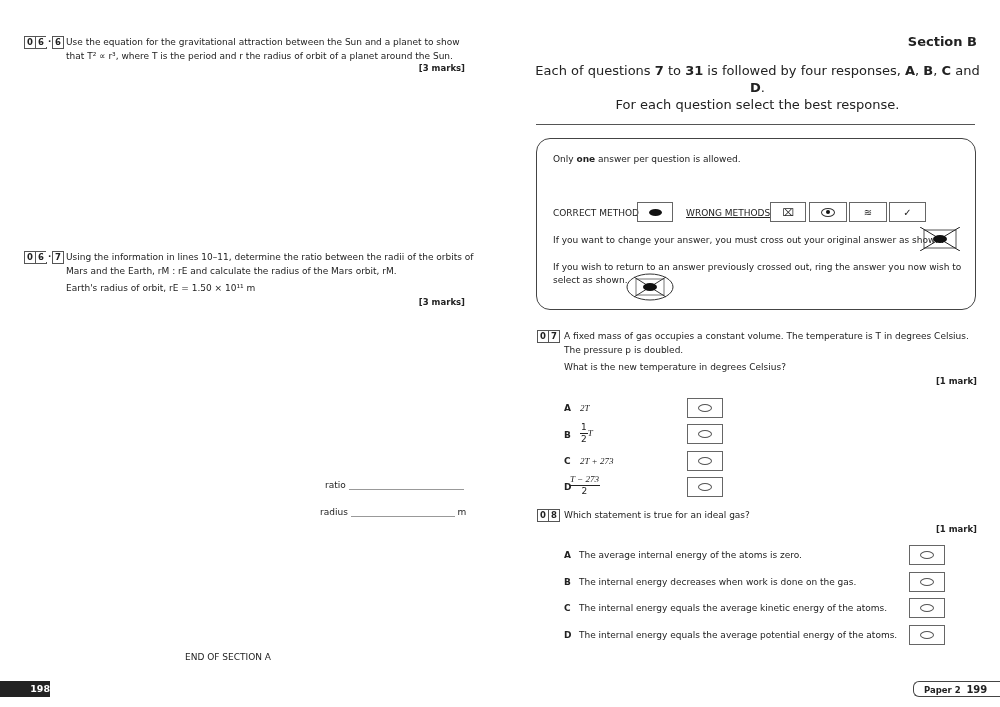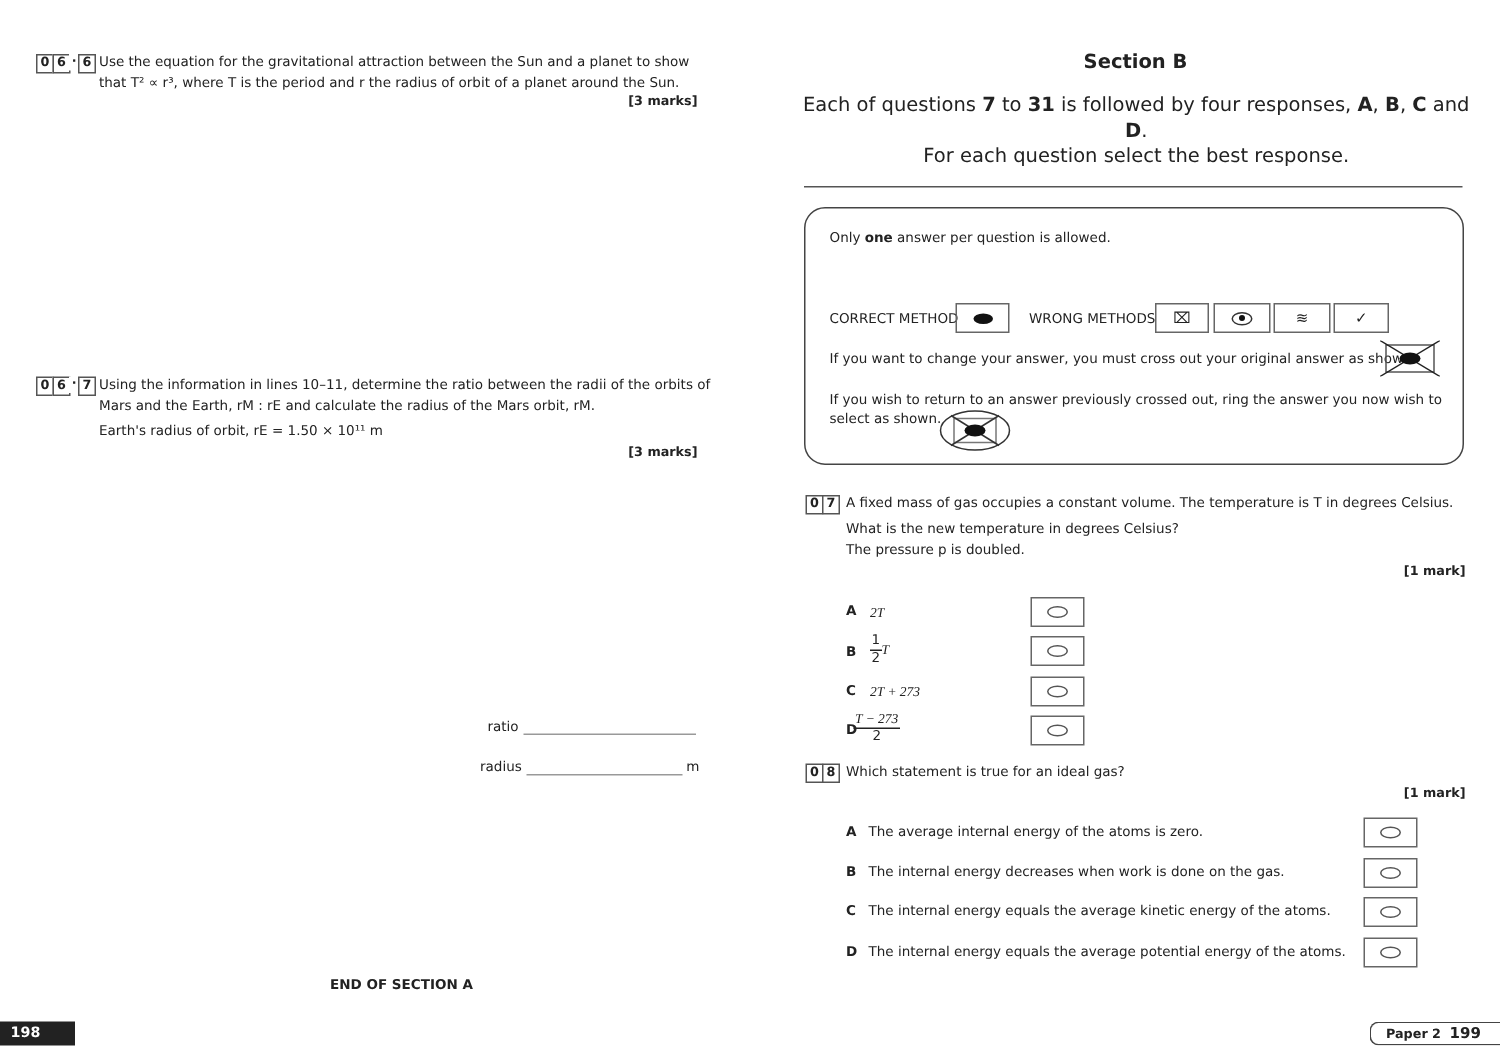--- a/index.html
+++ b/index.html
@@ -61,38 +61,38 @@
 <div class="abs" style="left:325px;top:480px;">
   <span>ratio</span>
   <span class="ansline" style="width:115px;"></span>
 </div>
 <div class="abs" style="left:320px;top:507px;">
   <span>radius</span>
   <span class="ansline" style="width:104px;"></span>
   <span>m</span>
 </div>
 
-<div class="abs" style="left:220px;top:652px;font-weight:bold;text-align:center;">END OF SECTION A</div>
+<div class="abs" style="left:185px;top:652px;font-weight:normal;text-align:center;">END OF SECTION A</div>
 
-<div class="abs" style="left:0;top:681px;width:50px;height:16px;background:#222;color:#fff;font-weight:bold;font-size:9.5px;text-align:center;line-height:16px;padding-right:16px;box-sizing:border-box;">198</div>
+<div class="abs" style="left:0;top:681px;width:50px;height:16px;background:#222;color:#fff;font-weight:bold;font-size:9.5px;text-align:right;line-height:16px;padding-right:0;box-sizing:border-box;">198</div>
 
-<div class="abs" style="left:537px;top:34px;width:440px;text-align:center;font-weight:bold;font-size:13px;">Section B</div>
+<div class="abs" style="left:537px;top:34px;width:440px;text-align:right;font-weight:bold;font-size:13px;">Section B</div>
 <div class="abs" style="left:530px;top:62px;width:455px;text-align:center;font-size:13px;line-height:17px;">
   <div><span>Each of questions </span><b>7</b><span> to </span><b>31</b><span> is followed by four responses, </span><b>A</b><span>, </span><b>B</b><span>, </span><b>C</b><span> and </span><b>D</b><span>.</span></div>
   <div>For each question select the best response.</div>
 </div>
 <div class="abs" style="left:536px;top:124px;width:439px;height:1px;background:#555;"></div>
 
 <div class="instr">
   <p style="top:15px;"><span>Only </span><b>one</b><span> answer per question is allowed.</span></p>
   <p style="top:69px;">CORRECT METHOD</p>
   <div class="mbox" style="left:100px;width:34px;">
     <div style="width:13px;height:7px;background:#111;border-radius:50%;"></div>
   </div>
-  <p style="top:69px;left:149px;">WRONG METHODS</p>
+  <p style="top:69px;left:149px;text-decoration:underline;">WRONG METHODS</p>
   <div class="mbox" style="left:233px;width:34px;font-size:10px;">⌧</div>
   <div class="mbox" style="left:272px;width:36px;">
     <div style="width:12px;height:7px;border:1px solid #333;border-radius:50%;position:relative;">
         <div style="position:absolute;left:4px;top:1.5px;width:4px;height:4px;background:#111;border-radius:50%;"></div>
       </div>
   </div>
   <div class="mbox" style="left:312px;width:36px;font-size:10px;">≋</div>
   <div class="mbox" style="left:352px;width:35px;font-size:10px;">✓</div>
   <p style="top:96px;">If you want to change your answer, you must cross out your original answer as shown.</p>
   <svg class="abs" style="left:383px;top:88px;" width="40" height="24">
@@ -111,22 +111,22 @@
   </svg>
 </div>
 
 <div class="abs" style="left:537px;top:329px;width:440px;height:170px;">
   <div class="abs qnum" style="left:0;top:1px;">
     <span>0</span>
       <span>7</span>
   </div>
   <div class="abs qtext" style="left:27px;top:0;width:410px;">
     <div>A fixed mass of gas occupies a constant volume. The temperature is T in degrees Celsius.</div>
+    <div>The pressure p is doubled.</div>
     <div style="margin-top:3px;">What is the new temperature in degrees Celsius?</div>
-    <div>The pressure p is doubled.</div>
   </div>
   <div class="abs marks" style="right:0;top:47px;">[1 mark]</div>
 
   <div class="optlabel" style="left:27px;top:74px;">A</div>
   <div class="opttext" style="left:43px;top:74px;"><i>2T</i></div>
   <div class="optbox" style="left:150px;top:69px;"></div>
 
   <div class="optlabel" style="left:27px;top:101px;">B</div>
   <div class="opttext" style="left:43px;top:93px;"><span class="frac">
         <span class="num">1</span>

